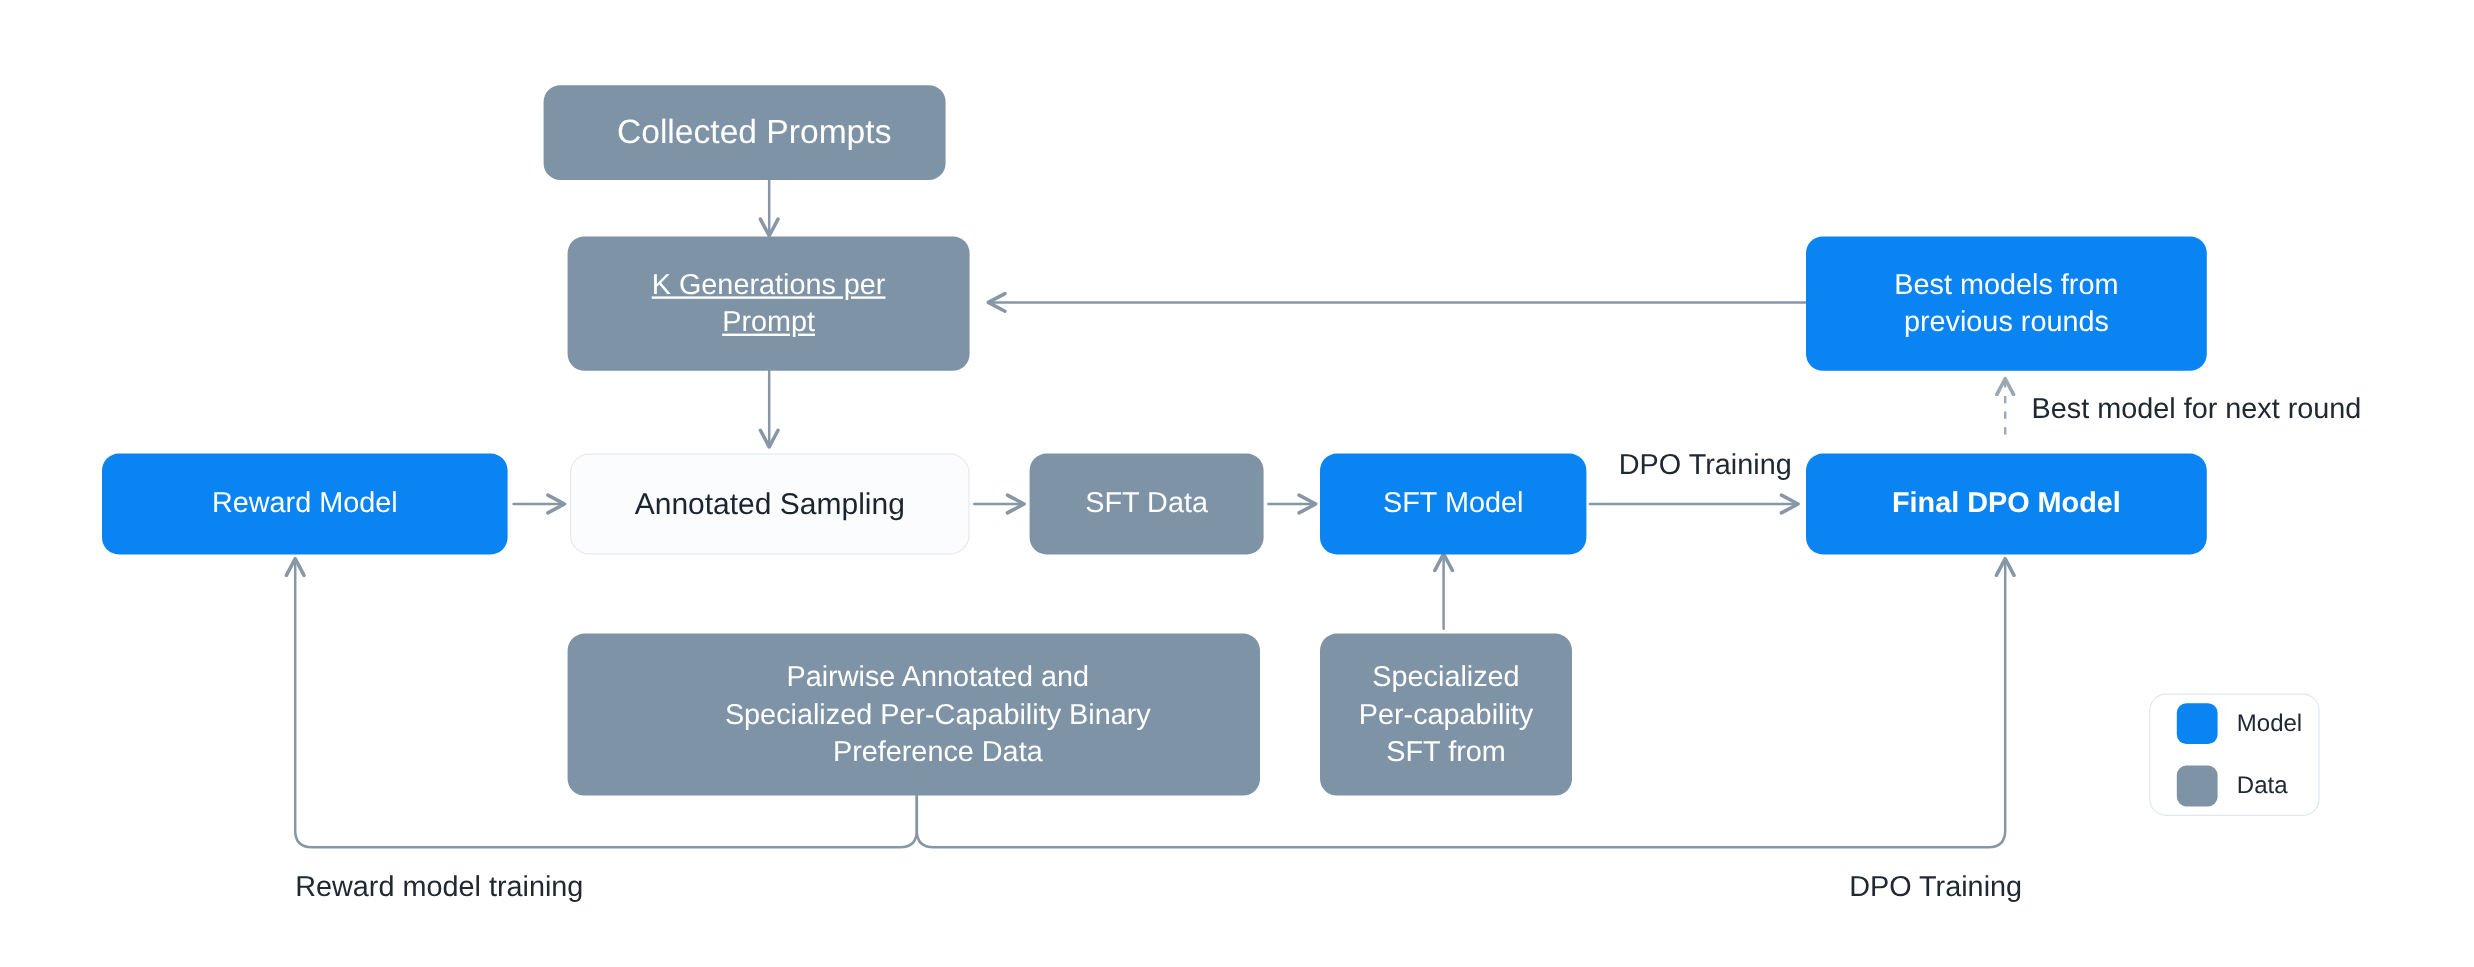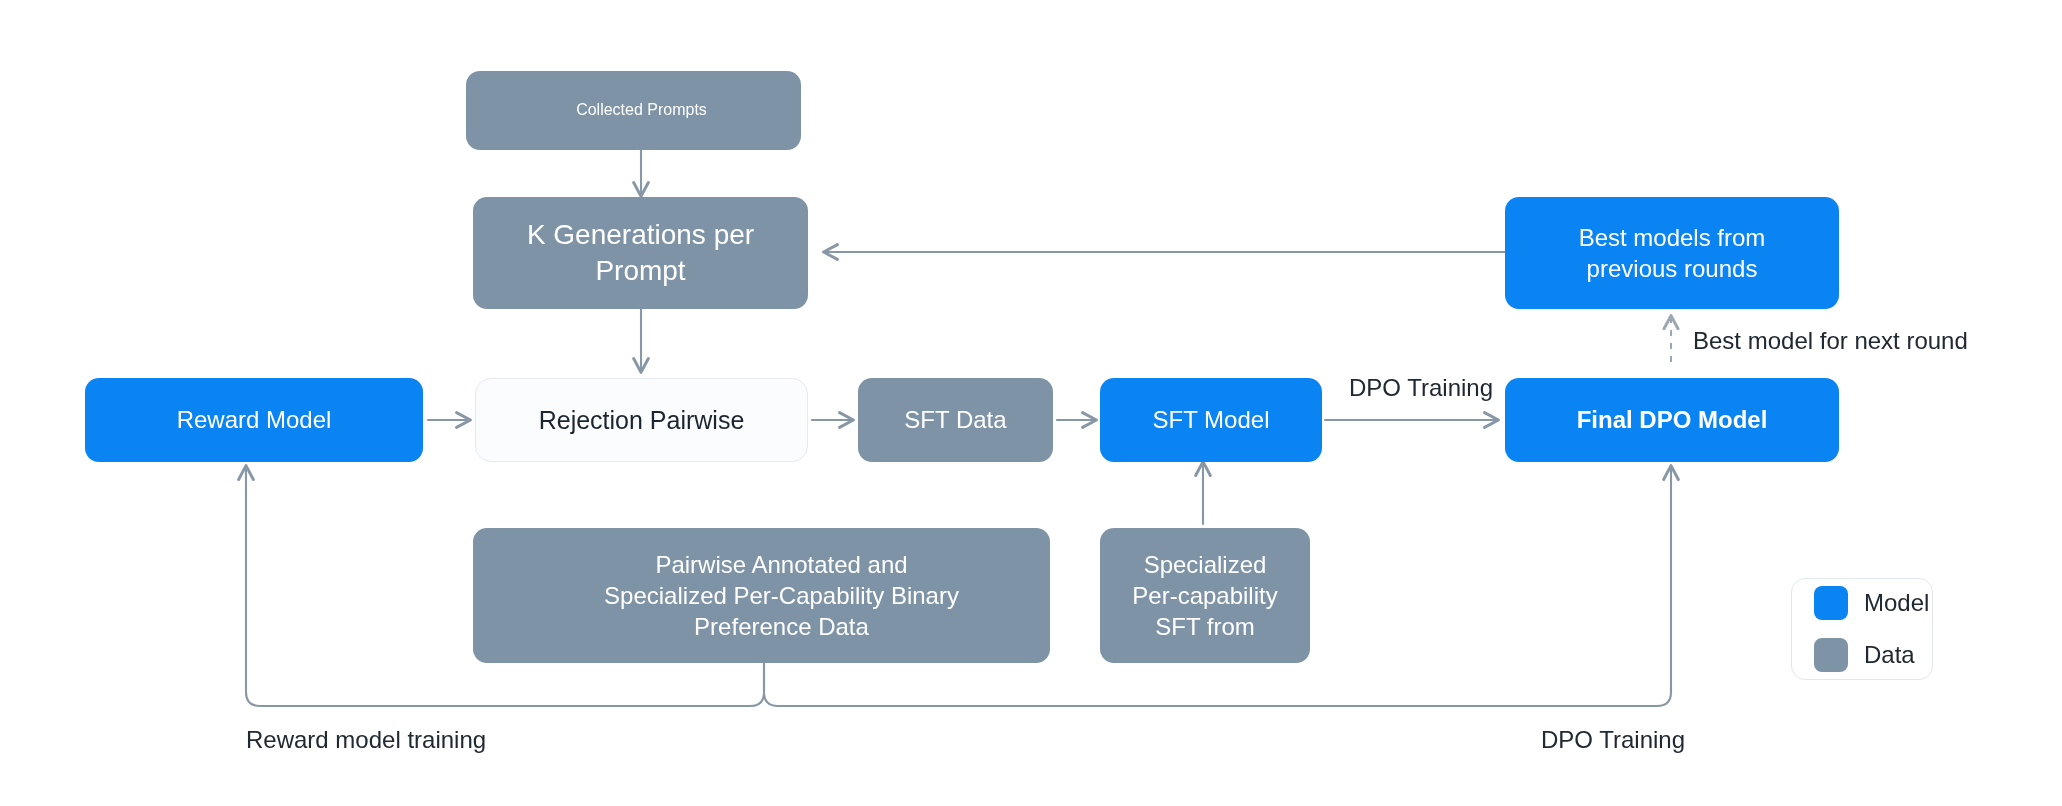--- a/index.html
+++ b/index.html
@@ -75,21 +75,21 @@
     align-items: center;
     gap: 16px;
   }
   .legend-swatch {
     width: 34px;
     height: 34px;
     border-radius: 8px;
     flex: 0 0 auto;
   }
   .legend-label {
-    font-size: 24px;
+    font-size: 20px;
     color: #202832;
   }
 </style>
 </head>
 <body>
 
 <div id="diagram-root">
 
   <svg id="flow" viewBox="0 0 2062 806">
     <defs>
@@ -120,40 +120,40 @@
       <line x1="1203" y1="524" x2="1203" y2="462" marker-end="url(#arrowhead)"></line>
 
       <path d="M 764 663 L 764 692 Q 764 706 750 706 L 260 706 Q 246 706 246 692 L 246 466" marker-end="url(#arrowhead)"></path>
 
       <path d="M 764 663 L 764 692 Q 764 706 778 706 L 1657 706 Q 1671 706 1671 692 L 1671 466" marker-end="url(#arrowhead)"></path>
     </g>
 
     <line x1="1671" y1="362" x2="1671" y2="316" stroke="#9aa7b4" stroke-width="2" stroke-dasharray="6 7" fill="none" marker-end="url(#arrowhead-dash)"></line>
   </svg>
 
-  <div class="node-box node-data" style="left:466px; top:71px; width:335px; height:79px; font-size:16px;padding-left:16px;">
+  <div class="node-box node-data" style="left:453px; top:71px; width:335px; height:79px; font-size:28px;padding-left:16px;">
     <span>Collected Prompts</span>
   </div>
 
-  <div class="node-box node-data" style="left:473px; top:197px; width:335px; height:112px; font-size:28px;">
+  <div class="node-box node-data" style="left:473px; top:197px; width:335px; height:112px; font-size:24px;text-decoration:underline;">
     <span>K Generations per
 Prompt</span>
   </div>
 
   <div class="node-box node-model" style="left:1505px; top:197px; width:334px; height:112px; font-size:24px;">
     <span>Best models from
 previous rounds</span>
   </div>
 
   <div class="node-box node-model" style="left:85px; top:378px; width:338px; height:84px; font-size:24px;align-items:center;">
     <span>Reward Model</span>
   </div>
 
   <div class="node-box node-process" style="left:475px; top:378px; width:333px; height:84px; font-size:25px;">
-    <span>Rejection Pairwise</span>
+    <span>Annotated Sampling</span>
   </div>
 
   <div class="node-box node-data" style="left:858px; top:378px; width:195px; height:84px; font-size:24px;">
     <span>SFT Data</span>
   </div>
 
   <div class="node-box node-model" style="left:1100px; top:378px; width:222px; height:84px; font-size:24px;">
     <span>SFT Model</span>
   </div>
 

